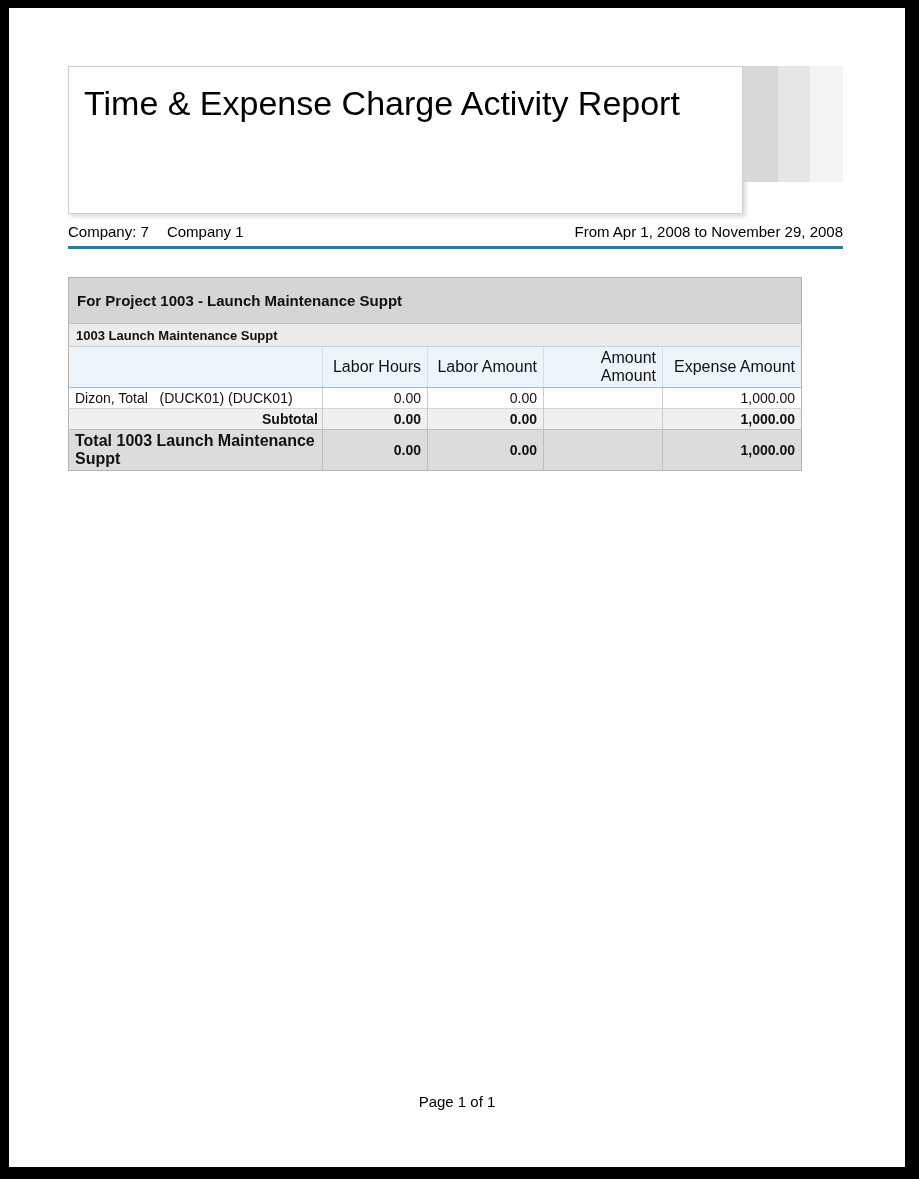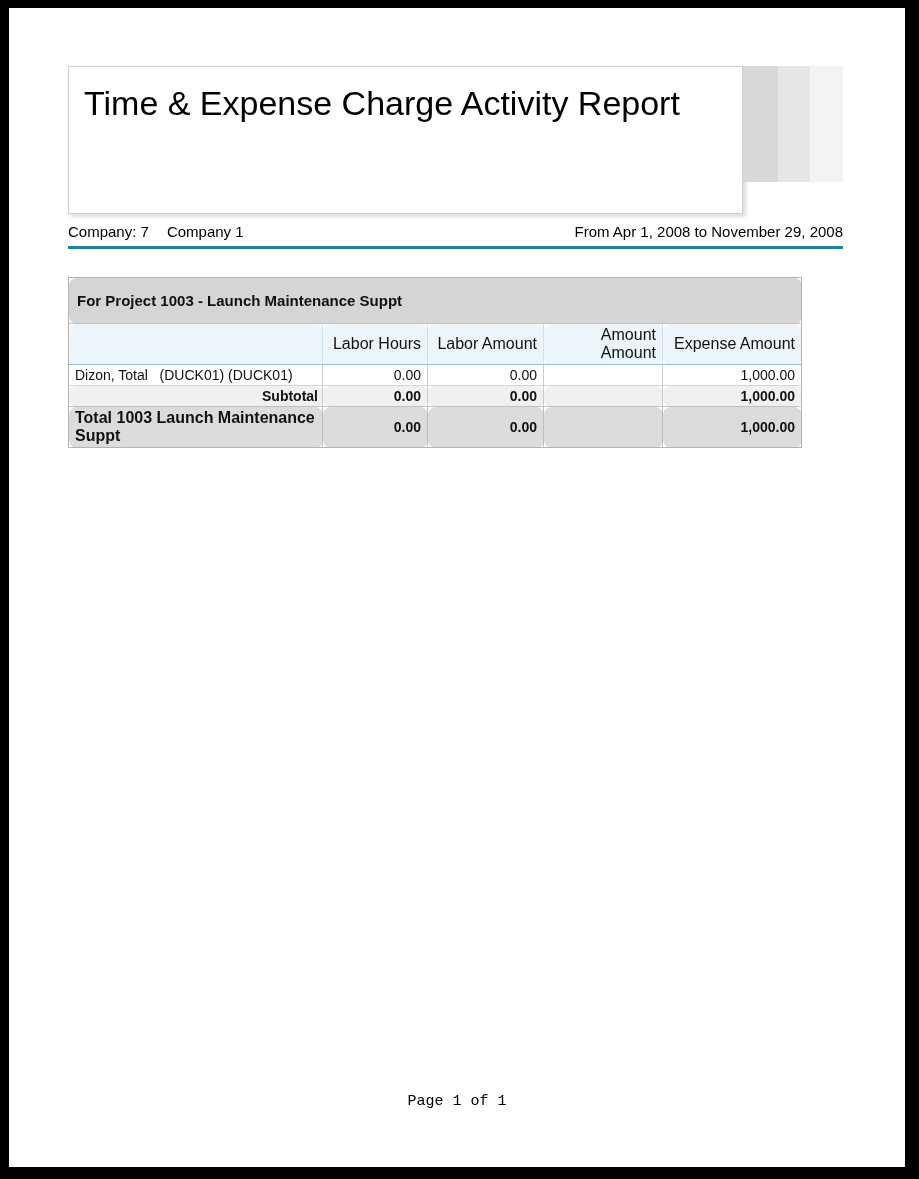--- a/index.html
+++ b/index.html
@@ -63,21 +63,21 @@
   
   .report-table {
     margin-top: 28px;
     width: 733px;
     border-collapse: collapse;
     table-layout: fixed;
     border: 1px solid #b3b3b3;
     font-size: 14px;
     color: #111;
   }
-  .report-table td, .report-table th { padding: 2px 6px; vertical-align: middle; border-radius: 8px; }
+  .report-table td, .report-table th { padding: 2px 6px; vertical-align: middle; }
 
   .project-header td {
     background: var(--project-band-bg, #d5d5d5);
     font-weight: bold;
     font-size: 15px;
     height: 46px;
     padding-left: 8px;
     border-bottom: 1px solid #c3c3c3;
   }
   .project-subheader td {
@@ -129,21 +129,20 @@
   .total-row td:first-child { border-left: none; }
   .total-row .row-label { font-size: 16px; text-align: left; }
 
   .footer {
     position: absolute;
     top: 1085px;
     left: 0; width: 100%;
     text-align: center;
     font-size: 15px;
     color: #000;
-    font-family: Liberation Mono, monospace;
   }
 </style>
 </head>
 <body>
 
 <div class="page">
   <div class="content">
 
     <div class="title-header">
       <div class="title-box">
@@ -167,20 +166,23 @@
         <col style="width:254px">
         <col style="width:105px">
         <col style="width:116px">
         <col style="width:119px">
         <col style="width:139px">
       </colgroup>
       <tbody>
         <tr class="project-header">
           <td colspan="5">For Project 1003 - Launch Maintenance Suppt</td>
         </tr>
+        <tr class="project-subheader">
+          <td colspan="5">1003 Launch Maintenance Suppt</td>
+        </tr>
         <tr class="col-headers">
           <th></th>
           <th>Labor Hours</th>
           <th>Labor Amount</th>
           <th>Amount Amount</th>
           <th>Expense Amount</th>
         </tr>
         <tr class="data-row">
           <td class="name-cell">Dizon, Total   (DUCK01) (DUCK01)</td>
           <td class="num">0.00</td>

